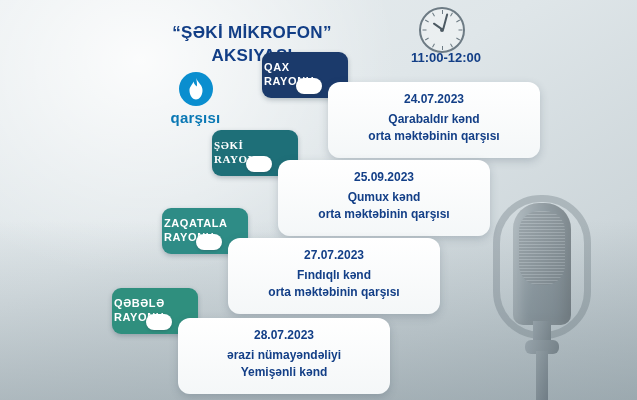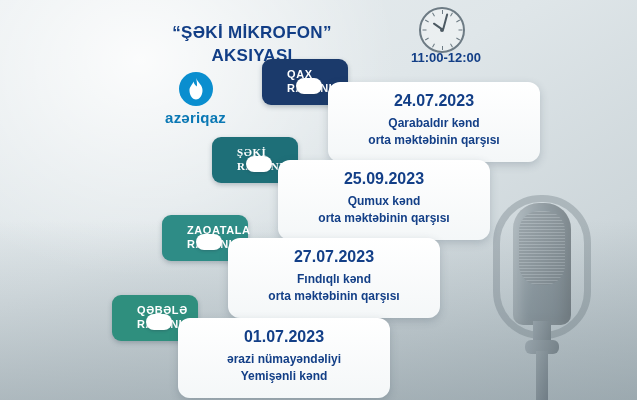--- a/index.html
+++ b/index.html
@@ -180,24 +180,23 @@
   .row { position: absolute; }
 
   .tag {
     position: absolute;
     border-radius: 9px;
     color: #ffffff;
     font-weight: bold;
     font-size: 11px;
     line-height: 1.25;
     letter-spacing: 0.6px;
-    padding: 9px 11px 9px 25px;
+    padding: 9px 11px 9px 2px;
     box-sizing: border-box;
     box-shadow: 0 2px 5px rgba(40,60,75,0.28);
-    margin-top: 7px;
   }
   .tag .l2 { display: block; }
 
   
   .connector {
     position: absolute;
     width: 26px;
     height: 16px;
     border-radius: 8px;
     background: #ffffff;
@@ -208,21 +207,21 @@
     position: absolute;
     background: linear-gradient(180deg, #ffffff 0%, #f4f7f8 100%);
     border-radius: 12px;
     box-shadow: 0 3px 8px rgba(50,70,85,0.22);
     color: #133f87;
     text-align: center;
     padding: 10px 14px 12px 14px;
     box-sizing: border-box;
   }
   .card .date {
-    font-size: 16px;
+    font-size: 12px;
     font-weight: bold;
     margin-bottom: 5px;
   }
   .card .line {
     font-size: 12px;
     font-weight: bold;
     line-height: 1.45;
   }
 </style>
 </head>
@@ -267,21 +266,21 @@
   </div>
 
   <div class="time-label">11:00-12:00</div>
 
   <div class="logo">
     <div class="flame-wrap">
       <svg width="18" height="22" viewBox="0 0 18 22" aria-hidden="true">
         <path d="M9 0 C11 5 16 7 15.5 13 C15.2 18 12 21.5 9 21.5 C6 21.5 2.8 18 2.5 13 C2.2 8.5 5.5 7 6.5 3.5 C7.2 6 8.2 7 9.8 8.5 C10.4 5.5 9.6 2.5 9 0 Z" fill="#ffffff"></path>
       </svg>
     </div>
-    <div class="logo-text">azəriqaz</div>
+    <div class="logo-text">qarşısı</div>
   </div>
 
   <div class="row">
     <div class="tag" style="left:262px; top:52px; width:86px; background:#1b3a6b;">
       <span>QAX</span>
       <span class="l2">RAYONU</span>
     </div>
     <div class="connector" style="left:296px; top:78px;"></div>
     <div class="card" style="left:328px; top:82px; width:212px;">
       <div class="date">24.07.2023</div>
@@ -316,19 +315,19 @@
     </div>
   </div>
 
   <div class="row">
     <div class="tag" style="left:112px; top:288px; width:86px; background:#2f8f7e;">
       <span>QƏBƏLƏ</span>
       <span class="l2">RAYONU</span>
     </div>
     <div class="connector" style="left:146px; top:314px;"></div>
     <div class="card" style="left:178px; top:318px; width:212px;">
-      <div class="date">01.07.2023</div>
+      <div class="date">28.07.2023</div>
       <div class="line">ərazi nümayəndəliyi</div>
       <div class="line">Yemişənli kənd</div>
     </div>
   </div>
 
 </div>
 
 </body></html>

